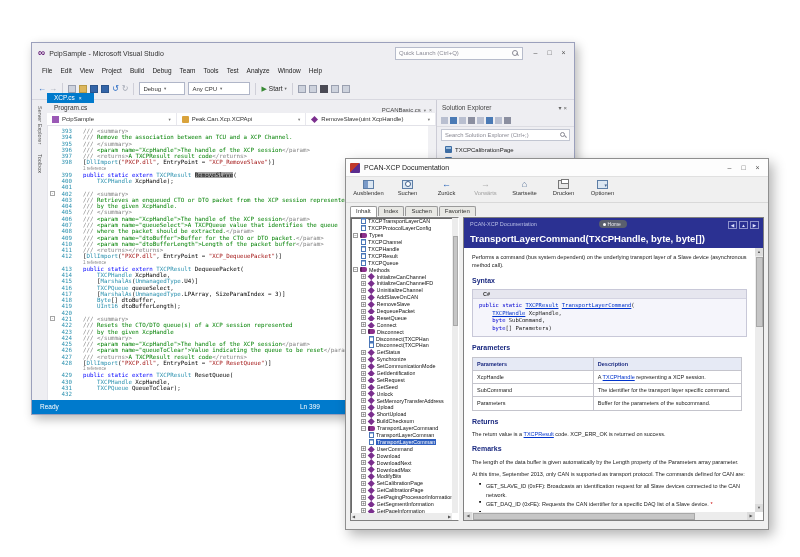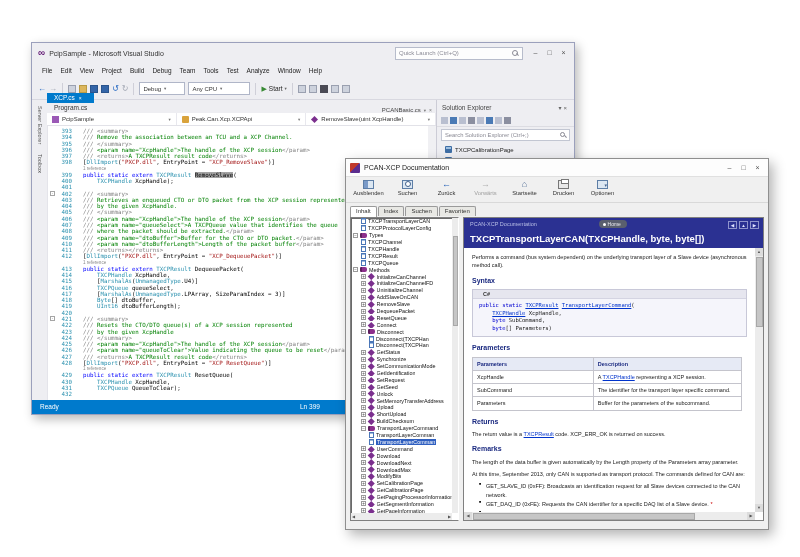--- a/index.html
+++ b/index.html
@@ -639,21 +639,21 @@
         <span class="bc">PCAN-XCP Documentation</span>
         <span class="badge">
             <i></i>
             <span>Home</span>
           </span>
         <span class="navbtns">
           <span>◀</span>
           <span>▲</span>
           <span>▶</span>
         </span>
-        <span class="ttl">TXCPTransportLayerCAN(TXCPHandle, byte, byte[])</span>
+        <span class="ttl">TransportLayerCommand(TXCPHandle, byte, byte[])</span>
       </div>
 
       <div class="doc-scroll">
         <p><span>Performs a command (bus system dependent) on the underlying transport layer of a Slave device (asynchronous method call).</span></p>
         <h2>Syntax</h2>
         <div class="codebox">
           <div class="chead">C#</div>
           <div class="cbody" id="syntax-code"><div><span class="ckw">public</span> <span class="ckw">static</span> <span class="lnk">TXCPResult</span> <span class="lnk">TransportLayerCommand</span>(</div><div>    <span class="lnk">TXCPHandle</span> XcpHandle,</div><div>    <span class="ckw">byte</span> SubCommand,</div><div>    <span class="ckw">byte</span>[] Parameters)</div></div>
         </div>
         <h2>Parameters</h2>

